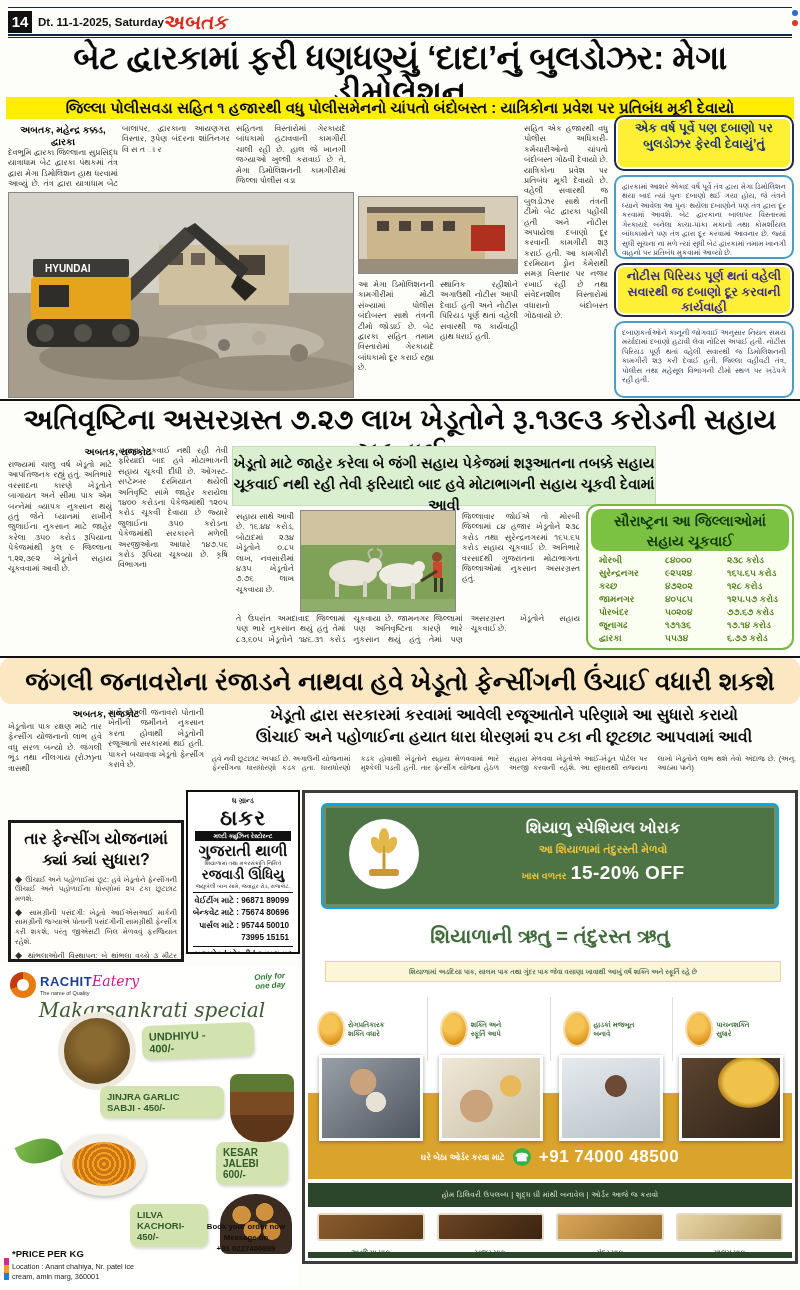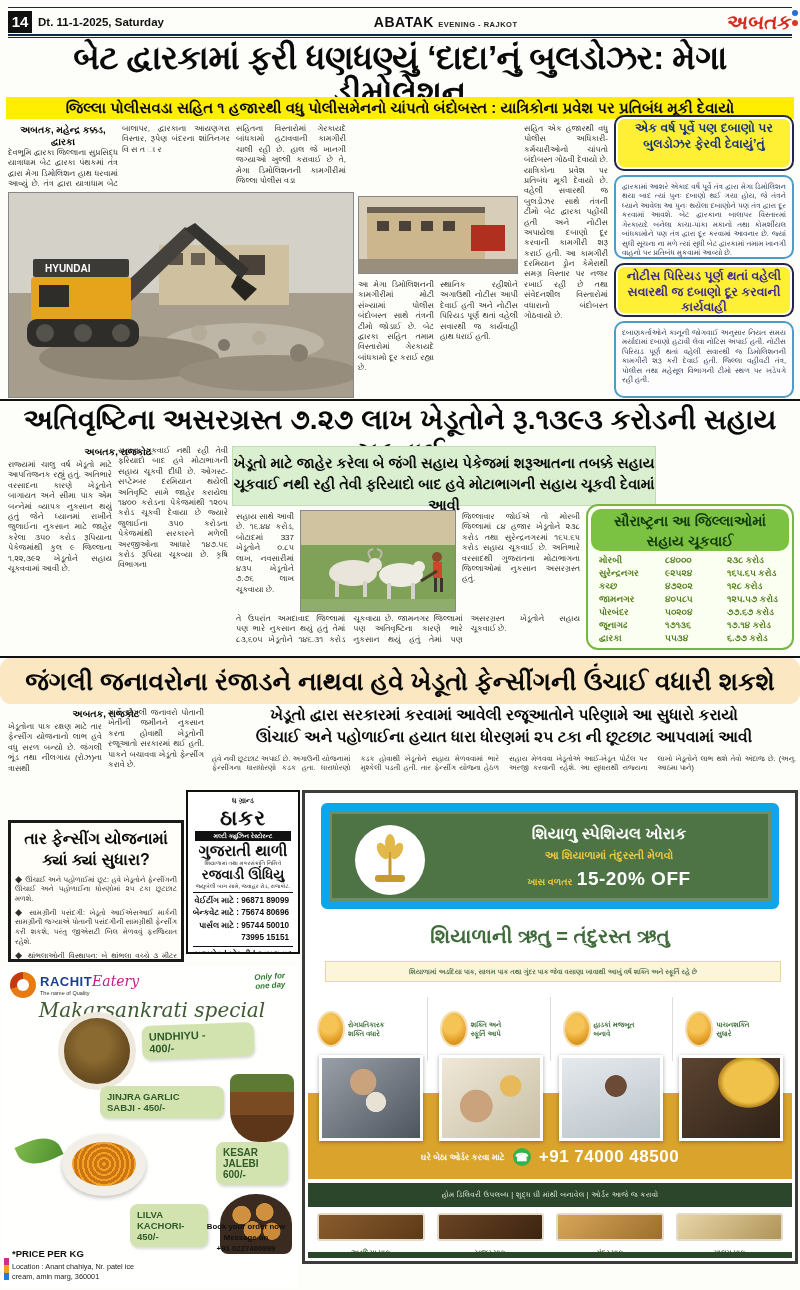--- a/index.html
+++ b/index.html
@@ -67,21 +67,21 @@
   .rc-foot{font-size:7.3px;color:#222;line-height:1.35;}
   .rc-order{font-size:7.8px;font-weight:bold;color:#111;text-align:center;line-height:1.4;}
   .plate{border-radius:50%;background:#f2efe8;box-shadow:0 2px 4px rgba(0,0,0,.25);}
   .dish-undhiyu{border-radius:50%;background:radial-gradient(circle at 45% 40%,#8a6a30 0 30%,#6b4e22 62%,#53401c);border:6px solid #efe9dd;}
   .dish-bowl{border-radius:8px 8px 45% 45%;background:linear-gradient(#5d7a33 0 26%,#7a4a22 26% 60%,#5d3518 60%);}
   .jalebi{border-radius:50%;background:repeating-radial-gradient(circle at 50% 50%,#f0a126 0 2px,#cc7312 2px 5px);}
   .kachori{border-radius:50% 50% 8px 8px;background:radial-gradient(circle at 30% 35%,#cf9040 0 14%,transparent 15%),radial-gradient(circle at 62% 30%,#cf9040 0 14%,transparent 15%),radial-gradient(circle at 45% 60%,#c98a3a 0 16%,transparent 17%),radial-gradient(circle at 72% 62%,#c98a3a 0 13%,transparent 14%),#3a2a20;}
   .leaf{border-radius:0 70% 0 70%;background:linear-gradient(135deg,#7fba4c,#4e8f2e);transform:rotate(-25deg);}
   
   .winter{border:3px solid #3c3c3c;background:#fff;}
-  .w-head{background:#4e7446;border:8px solid #0ea5e9;box-shadow:0 0 0 3px #6d8f68 inset;border-radius:6px;}
+  .w-head{background:#4e7446;border:2px solid #0ea5e9;box-shadow:0 0 0 3px #6d8f68 inset;border-radius:6px;}
   .w-circ{background:#fff;border-radius:50%;}
   .w-l1{color:#fff;font-weight:bold;font-size:16px;text-align:center;}
   .w-l2{color:#f0c83c;font-size:11px;text-align:center;font-weight:bold;}
   .w-off-pre{color:#f0c83c;font-size:9.5px;font-weight:bold;}
   .w-off{color:#fff;font-size:19px;font-weight:bold;letter-spacing:.5px;}
   .w-tag{color:#3e6b39;font-size:20px;font-weight:bold;text-align:center;}
   .w-strip{background:#fcf5dc;border:1px solid #e5d7a5;font-size:6.8px;color:#52764a;text-align:center;line-height:19px;font-weight:bold;}
   .w-ben{display:flex;align-items:center;gap:5px;}
   .w-ben .ic{width:24px;height:32px;border-radius:50%;background:radial-gradient(circle at 40% 35%,#f6c355 0 35%,#e09a22 70%,#c5801a);flex:none;box-shadow:0 0 0 2px #f3dfae;}
   .w-ben span{font-size:7px;font-weight:bold;color:#3a6b35;line-height:1.3;}
@@ -106,24 +106,20 @@
   .w-card span{font-size:7.3px;font-weight:bold;color:#3a6b35;}
   .regdot{width:6px;height:6px;border-radius:50%;}
 </style>
 </head>
 <body>
 
 <div class="abs thinrule" style="left:8px;right:8px;top:7px;"></div>
 <div class="abs" style="left:8px;right:8px;top:10px;height:24px;display:flex;align-items:center;">
   <div class="pageno">14</div>
   <div class="date" style="margin-left:6px;">Dt. 11-1-2025, Saturday</div>
-  <div class="masthead" style="flex:1;text-align:center;">
-    <span>ABATAK</span>
-    <small>EVENING - RAJKOT</small>
-  </div>
   <div class="logo-guj">અબતક</div>
 </div>
 <div class="abs regdot" style="right:2px;top:10px;background:#2a6bd4;"></div>
 <div class="abs regdot" style="right:2px;top:20px;background:#d43a2a;"></div>
 <div class="abs rule" style="left:8px;right:8px;top:34px;"></div>
 <div class="abs thinrule" style="left:8px;right:8px;top:37px;"></div>
 
 <div class="abs h1" style="left:4px;right:4px;top:41px;">બેટ દ્વારકામાં ફરી ધણધણ્યું ‘દાદા’નું બુલડોઝર: મેગા ડીમોલેશન</div>
 <div class="abs subyellow" style="left:6px;right:6px;top:97px;height:22px;">જિલ્લા પોલીસવડા સહિત ૧ હજારથી વધુ પોલીસમેનનો ચાંપતો બંદોબસ્ત : યાત્રિકોના પ્રવેશ પર પ્રતિબંધ મૂકી દેવાયો</div>
 
@@ -191,21 +187,21 @@
 
 <div class="abs byline" style="left:8px;width:220px;top:446px;">અબતક, રાજકોટ</div>
 <div class="abs body-txt clip" style="left:8px;width:104px;top:460px;height:194px;">રાજ્યમાં ચાલુ વર્ષ ખેડૂતો માટે આપત્તિજનક રહ્યું હતું. અતિભારે વરસાદના કારણે ખેડૂતોને બાગાયત અને સીમા પાક એમ બન્નેમાં વ્યાપક નુકસાન થયું હતું જેને ધ્યાનમાં રાખીને જુલાઈના નુકસાન માટે જાહેર કરેલા ૩૫૦ કરોડ રૂપિયાના પેકેજમાંથી કુલ ૯ જિલ્લાના ૧,૨૨,૩૯૨ ખેડૂતોને સહાય ચૂકવવામાં આવી છે.</div>
 <div class="abs body-txt clip" style="left:118px;width:110px;top:446px;height:208px;">સહાય ચૂકવાઈ નથી રહી તેવી ફરિયાદો બાદ હવે મોટાભાગની સહાય ચૂકવી દીધી છે. ઓગસ્ટ-સપ્ટેમ્બર દરમિયાન થયેલી અતિવૃષ્ટિ સામે જાહેર કરાયેલા ૧૪૦૦ કરોડના પેકેજમાંથી ૧૨૦૫ કરોડ ચૂકવી દેવાયા છે જ્યારે જુલાઈના ૩૫૦ કરોડના પેકેજમાંથી સરકારને મળેલી અરજીઓના આધારે ૧૪૭.૫૬ કરોડ રૂપિયા ચૂકવ્યા છે. કૃષિ વિભાગના</div>
 
 <div class="abs greensub" style="left:232px;width:424px;top:446px;height:60px;">
   <div>ખેડૂતો માટે જાહેર કરેલા બે જંગી સહાય પેકેજમાં શરૂઆતના તબક્કે સહાય</div>
   <div>ચૂકવાઈ નથી રહી તેવી ફરિયાદો બાદ હવે મોટાભાગની સહાય ચૂકવી દેવામાં આવી</div>
 </div>
 
-<div class="abs body-txt clip" style="left:236px;width:58px;top:512px;height:98px;">સહાય સાથે આવી છે. ૧૬.૪૪ કરોડ, બોટાદમાં 337 ખેડૂતોને ૦.૮૫ લાખ, નવસારીમાં ૪૩૫ ખેડૂતોને ૭.૭૬ લાખ ચૂકવાયા છે.</div>
+<div class="abs body-txt clip" style="left:236px;width:58px;top:512px;height:98px;">સહાય સાથે આવી છે. ૧૬.૪૪ કરોડ, બોટાદમાં ૨૩૪ ખેડૂતોને ૦.૮૫ લાખ, નવસારીમાં ૪૩૫ ખેડૂતોને ૭.૭૬ લાખ ચૂકવાયા છે.</div>
 
 <div class="abs clip" style="left:300px;top:510px;width:156px;height:102px;border:1px solid #888;">
   <svg width="156" height="102" viewBox="0 0 156 102">
     <rect width="156" height="34" fill="#cfc3a0"></rect>
     <rect y="34" width="156" height="68" fill="#7fa258"></rect>
     <rect y="88" width="156" height="14" fill="#8fae6b"></rect>
     <ellipse cx="52" cy="62" rx="24" ry="13" fill="#e9e5db"></ellipse>
     <rect x="34" y="70" width="4" height="16" fill="#d8d3c8"></rect>
       <rect x="62" y="70" width="4" height="16" fill="#d8d3c8"></rect>
     <circle cx="74" cy="54" r="7" fill="#e9e5db"></circle>

